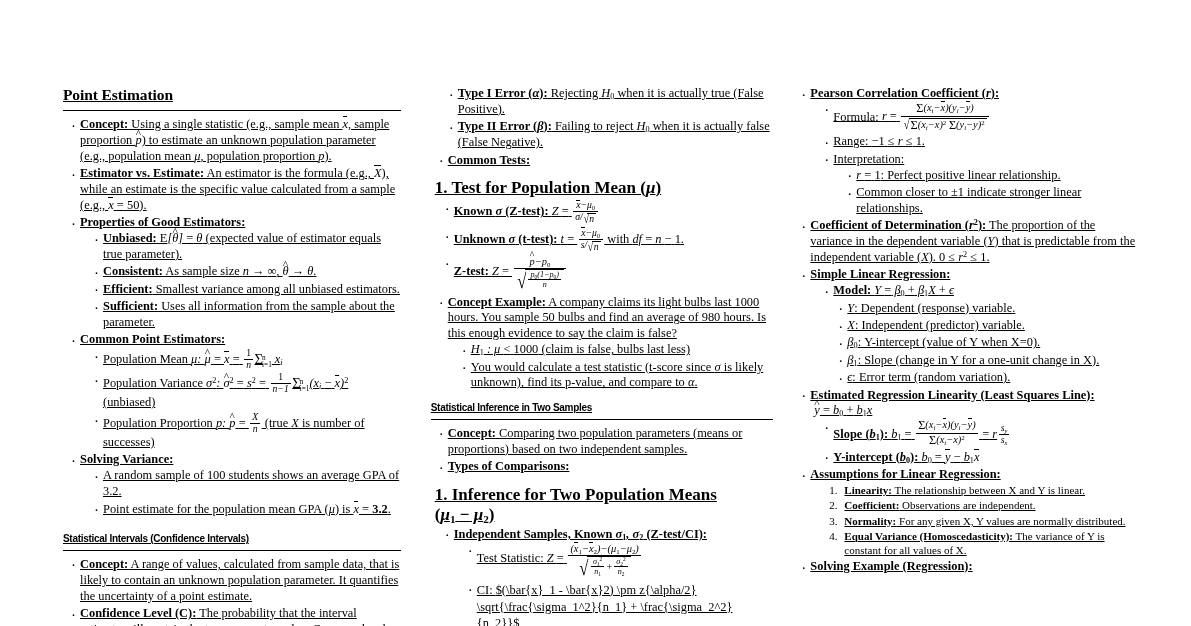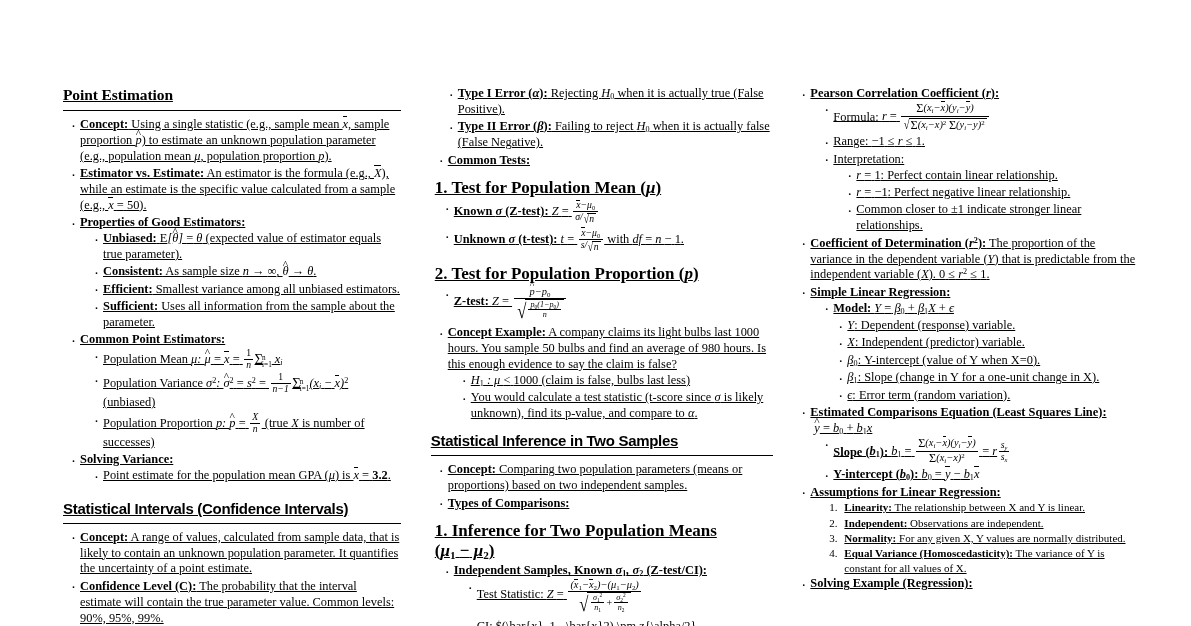--- a/index.html
+++ b/index.html
@@ -35,21 +35,21 @@
   h2.section {
     font-family: "Liberation Serif", "DejaVu Serif", serif;
     font-size: 15.5px;
     font-weight: bold;
     margin: 0 0 3px 0;
     padding: 0 0 3px 0;
     letter-spacing: -0.1px;
   }
   h2.section.sans {
     font-family: "Liberation Sans", "DejaVu Sans", sans-serif;
-    font-size: 15px;
+    font-size: 10px;
     letter-spacing: -0.3px;
   }
   .rule {
     border: 0;
     border-top: 1.6px solid #000;
     margin: 0 0 6px 0;
     width: 100%;
   }
   .spacer-lg { height: 14px; }
   .spacer-md { height: 9px; }
@@ -256,20 +256,21 @@
             </li>
             <li class="item">
               <span>Population Proportion </span><span class="m">p: <span class="hat-x">p</span> <span class="mr">=</span> <span class="frac"><span class="num">X</span><span class="den">n</span></span></span><span> (true </span><span class="m">X</span><span> is number of successes)</span>
             </li>
           </ul>
         </li>
 
         <li class="item">
           <b>Solving Variance:</b>
           <ul class="lvl2">
+            <li class="item">A random sample of 100 students shows an average GPA of 3.2.</li>
             <li class="item">
               <span>Point estimate for the population mean GPA (</span><span class="m">μ</span><span>) is </span><span class="m"><span class="bar-x">x</span> <span class="mr">=</span> <span class="mr b">3.2</span></span><span>.</span>
             </li>
           </ul>
         </li>
       </ul>
 
       <div class="spacer-lg"></div>
 
       <h2 class="section sans">Statistical Intervals (Confidence Intervals)</h2>
@@ -308,23 +309,20 @@
 
       <ul class="lvl2">
         <li class="item">
           <b><span>Known </span><span class="m">σ</span><span> (Z-test): </span></b><span class="m">Z <span class="mr">=</span> <span class="frac"><span class="num"><span class="bar-x">x</span>−μ<sub>0</sub></span><span class="den">σ/<span class="sqrt"><span class="rad">√</span><span class="under">n</span></span></span></span></span>
         </li>
         <li class="item">
           <b><span>Unknown </span><span class="m">σ</span><span> (t-test): </span></b><span class="m">t <span class="mr">=</span> <span class="frac"><span class="num"><span class="bar-x">x</span>−μ<sub>0</sub></span><span class="den">s/<span class="sqrt"><span class="rad">√</span><span class="under">n</span></span></span></span></span><span> with </span><span class="m">df <span class="mr">=</span> n <span class="mr">−</span> <span class="mr">1</span></span><span>.</span>
         </li>
       </ul>
 
-      <div class="subhead">
-        <span>2. Test for Population Proportion (</span><span class="m">p</span><span>)</span>
-      </div>
 
       <ul class="lvl2">
         <li class="item">
           <b>Z-test: </b><span class="m">Z <span class="mr">=</span> <span class="frac big"><span class="num"><span class="hat-x">p</span>−p<sub>0</sub></span><span class="den"><span class="sqrt tall"><span class="rad">√</span><span class="under"><span class="frac"><span class="num">p<sub>0</sub>(1−p<sub>0</sub>)</span><span class="den">n</span></span></span></span></span></span></span>
         </li>
       </ul>
 
       <ul class="lvl1">
         <li class="item">
           <b>Concept Example:</b><span> A company claims its light bulbs last 1000 hours. You sample 50 bulbs and find an average of 980 hours. Is this enough evidence to say the claim is false?</span>
@@ -385,24 +383,21 @@
             <li class="item">
               <span>Formula: </span><span class="m">r <span class="mr">=</span> <span class="frac big"><span class="num"><span class="sum">Σ</span>(x<sub class="ital-sub">i</sub>−<span class="bar-x">x</span>)(y<sub class="ital-sub">i</sub>−<span class="bar-x">y</span>)</span><span class="den"><span class="sqrt"><span class="rad">√</span><span class="under"><span class="sum">Σ</span>(x<sub class="ital-sub">i</sub>−<span class="bar-x">x</span>)<sup>2</sup> <span class="sum">Σ</span>(y<sub class="ital-sub">i</sub>−<span class="bar-x">y</span>)<sup>2</sup></span></span></span></span></span>
             </li>
             <li class="item">
               <span>Range: </span><span class="m"><span class="mr">−1</span> <span class="mr">≤</span> r <span class="mr">≤</span> <span class="mr">1</span></span><span>.</span>
             </li>
             <li class="item">
               <span>Interpretation:</span>
               <ul class="lvl3">
                 <li class="item">
-                  <span class="m">r <span class="mr">=</span> <span class="mr">1</span></span><span>: Perfect contain linear relationship.</span>
-                </li>
-                <li class="item">
-                  <span class="m">r <span class="mr">=</span> <span class="mr">−1</span></span><span>: Perfect negative linear relationship.</span>
+                  <span class="m">r <span class="mr">=</span> <span class="mr">1</span></span><span>: Perfect positive linear relationship.</span>
                 </li>
                 <li class="item">
                   <span>Common closer to </span><span class="m"><span class="mr">±</span></span><span>1 indicate stronger linear relationships.</span>
                 </li>
               </ul>
             </li>
           </ul>
         </li>
 
         <li class="item">
@@ -431,39 +426,39 @@
                 </li>
                 <li class="item">
                   <span class="m">ϵ</span><span>: Error term (random variation).</span>
                 </li>
               </ul>
             </li>
           </ul>
         </li>
 
         <li class="item">
-          <b>Estimated Comparisons Equation (Least Squares Line):</b>
+          <b>Estimated Regression Linearity (Least Squares Line):</b>
           <div style="margin-left:4px">
             <span class="m"><span class="hat-x">y</span> <span class="mr">=</span> b<sub>0</sub> <span class="mr">+</span> b<sub>1</sub>x</span>
           </div>
           <ul class="lvl2">
             <li class="item">
               <b><span>Slope (</span><span class="m">b<sub>1</sub></span><span>): </span></b><span class="m">b<sub>1</sub> <span class="mr">=</span> <span class="frac big"><span class="num"><span class="sum">Σ</span>(x<sub class="ital-sub">i</sub>−<span class="bar-x">x</span>)(y<sub class="ital-sub">i</sub>−<span class="bar-x">y</span>)</span><span class="den"><span class="sum">Σ</span>(x<sub class="ital-sub">i</sub>−<span class="bar-x">x</span>)<sup>2</sup></span></span> <span class="mr">=</span> r<span class="frac"><span class="num">s<sub class="ital-sub">y</sub></span><span class="den">s<sub class="ital-sub">x</sub></span></span></span>
             </li>
             <li class="item">
               <b><span>Y-intercept (</span><span class="m">b<sub>0</sub></span><span>): </span></b><span class="m">b<sub>0</sub> <span class="mr">=</span> <span class="bar-x">y</span> <span class="mr">−</span> b<sub>1</sub><span class="bar-x">x</span></span>
             </li>
           </ul>
         </li>
 
         <li class="item">
           <b>Assumptions for Linear Regression:</b>
           <ol class="numbered">
             <li><b>Linearity:</b><span> The relationship between X and Y is linear.</span></li>
-            <li><b>Independent:</b><span> Observations are independent.</span></li>
+            <li><b>Coefficient:</b><span> Observations are independent.</span></li>
             <li><b>Normality:</b><span> For any given X, Y values are normally distributed.</span></li>
             <li><b>Equal Variance (Homoscedasticity):</b><span> The variance of Y is constant for all values of X.</span></li>
           </ol>
         </li>
 
         <li class="item">
           <b>Solving Example (Regression):</b>
         </li>
       </ul>
     </div>

